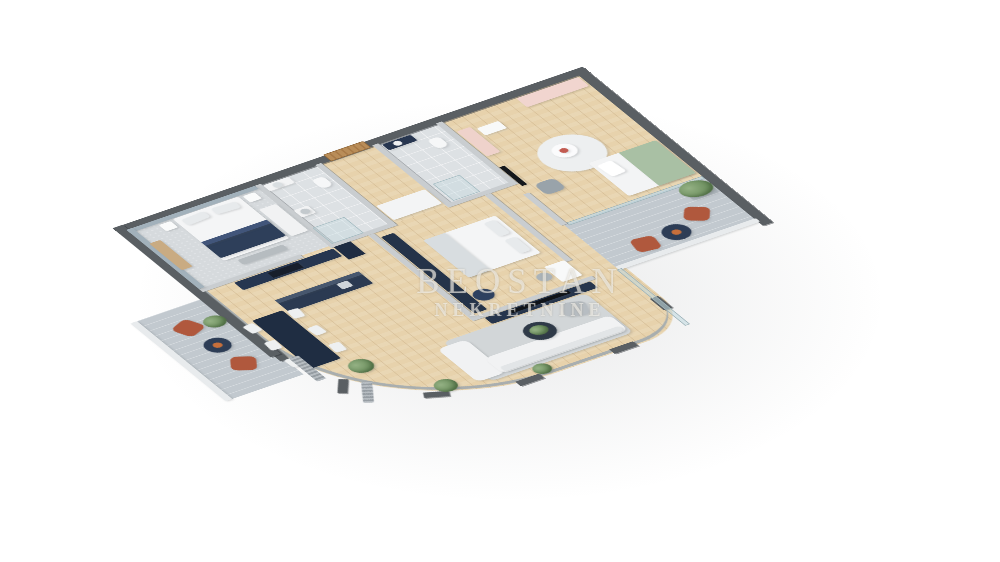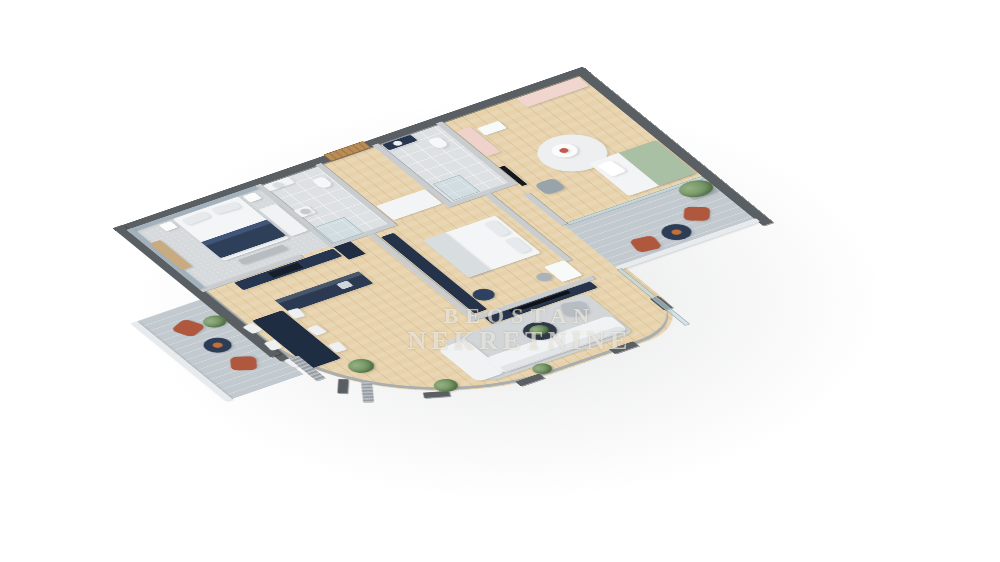--- a/index.html
+++ b/index.html
@@ -31,22 +31,22 @@
   .plant{background:radial-gradient(circle at 35% 35%,#94b184,#678a59 72%);border-radius:50%;
          box-shadow:inset -2px -3px 5px rgba(20,40,15,0.30),1px 2px 3px rgba(70,80,70,0.25);}
   .radiator{background:repeating-linear-gradient(0deg,#b7bdc2 0 3px,#969da3 3px 6px);border-radius:2px;}
   .door{background:repeating-linear-gradient(90deg,#b98d58 0 5px,#a87a47 5px 7px);border:1px solid #8d6538;}
   .item:not(.wood):not(.tile):not(.carpet):not(.terrace):not(.wall):not(.iwall):not(.glass):not(.glassbox):not(.glassring):not(.plant):not(.radiator){
      box-shadow:1px 2px 3px rgba(80,86,92,0.20);}
   
   #watermark{position:absolute;left:388px;top:264px;width:264px;text-align:center;
     font-family:"Liberation Serif",serif;color:rgba(250,248,243,0.62);
     text-shadow:0 0 2px rgba(125,115,95,0.38);pointer-events:none;}
-  #watermark .wm1{font-size:22px;font-weight:bold;letter-spacing:7px;line-height:1.05;margin-top:40px;}
-  #watermark .wm2{font-size:26px;font-weight:bold;letter-spacing:5px;line-height:1.1;}
+  #watermark .wm1{font-size:35px;font-weight:normal;letter-spacing:7px;line-height:1.05;}
+  #watermark .wm2{font-size:18px;font-weight:bold;letter-spacing:5px;line-height:1.1;}
 </style>
 </head>
 <body>
 
 <div id="canvas">
   <div id="ground-shadow"></div>
   <div id="scene">
     <div id="plan">
         <div class="item wood" style="left: 0px; top: 136px; width: 380px; height: 324px; border-radius: 0px 0px 60px 215px;"></div>
         <div class="item wood" style="left: 296px; top: 136px; width: 80px; height: 200px;"></div>

